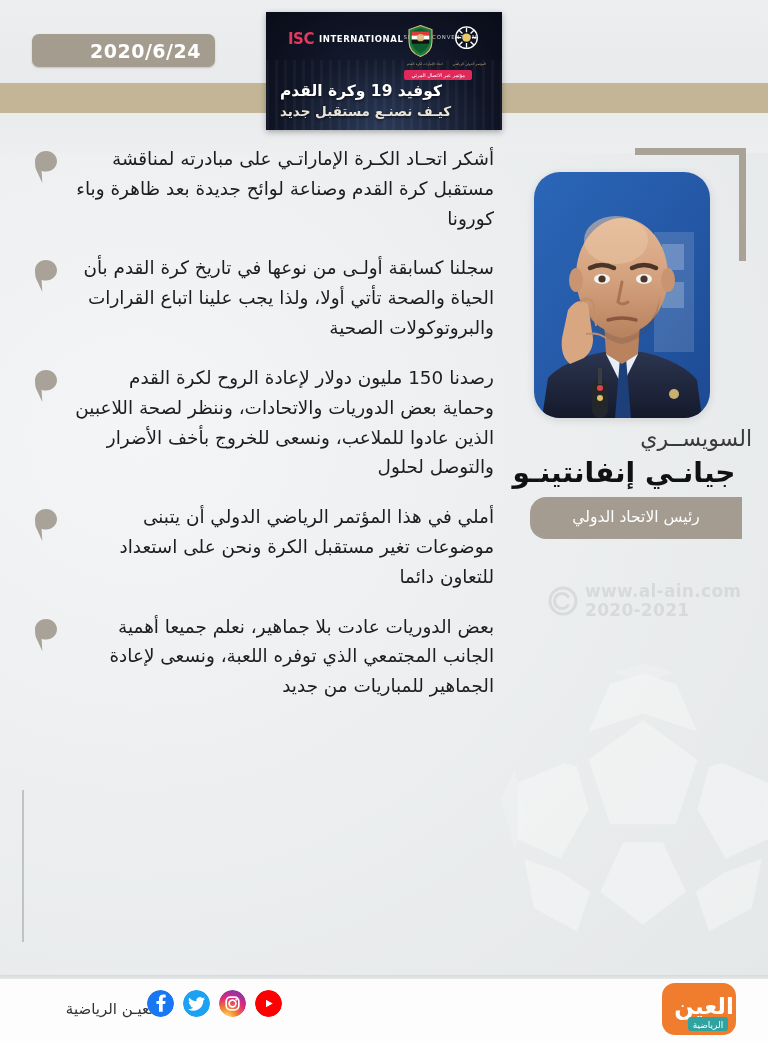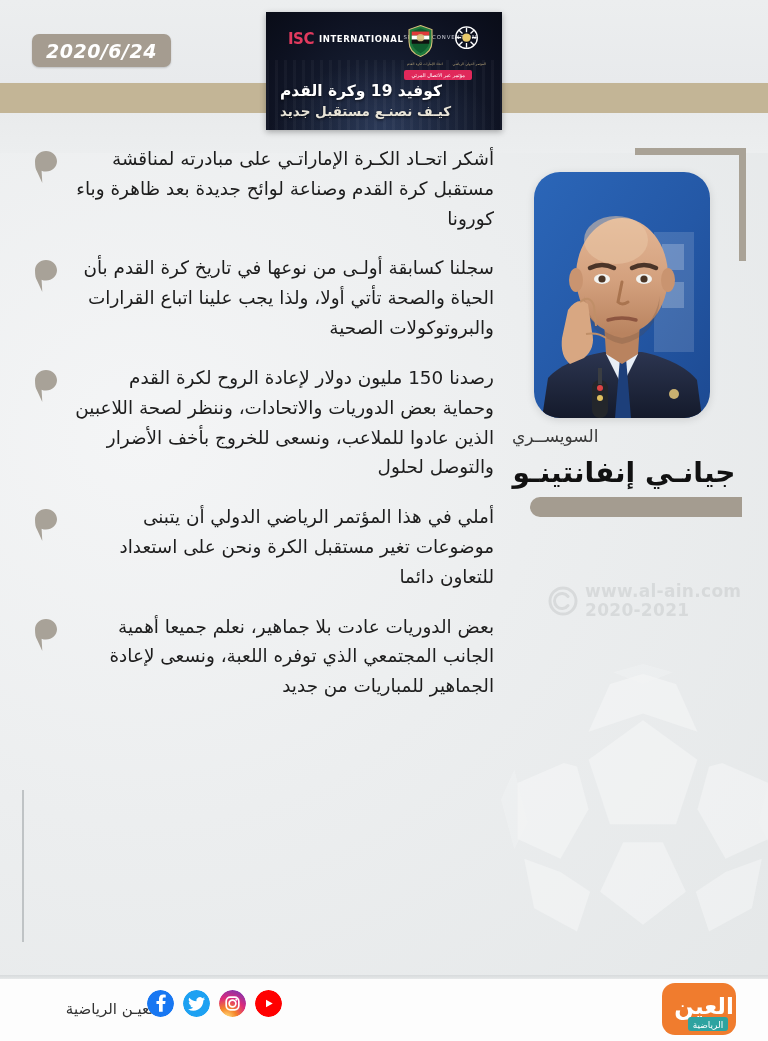--- a/index.html
+++ b/index.html
@@ -40,21 +40,21 @@
   .date-badge{
     position:absolute;left:32px;top:34px;
     min-width:120px;height:33px;
     background:#a59c90;border-radius:7px;
     display:flex;align-items:center;justify-content:center;
     padding:0 14px;box-sizing:border-box;
     box-shadow:0 1px 2px rgba(0,0,0,.18);
   }
   .date-badge span{
     color:#fff;font-size:19px;font-weight:bold;letter-spacing:.5px;
-    font-style:italic;
+    margin-left:44px;
   }
 
   
   .banner{
     position:absolute;left:266px;top:12px;width:236px;height:118px;
     background:
       radial-gradient(ellipse at 50% 95%, #1d2740 0%, #141b2e 40%, #0d1120 75%, #090c17 100%);
     box-shadow:0 2px 6px rgba(0,0,0,.30);
     overflow:hidden;
     text-decoration:underline;
@@ -127,22 +127,22 @@
   .portrait{
     position:absolute;left:534px;top:172px;width:176px;height:246px;
     border-radius:26px 26px 26px 26px;
     overflow:hidden;
     box-shadow:0 2px 8px rgba(0,0,0,.12);
   }
   .portrait svg{display:block;}
 
   .nationality{
     position:absolute;left:512px;top:426px;width:240px;
-    text-align:left;direction:rtl;
-    font-size:17px;color:#3a3a3a;letter-spacing:2px;
+    text-align:right;direction:rtl;
+    font-size:22px;color:#3a3a3a;letter-spacing:2px;
   }
   .person-name{
     position:absolute;left:496px;top:456px;width:256px;
     text-align:center;direction:rtl;
     font-size:28px;font-weight:bold;color:#111;letter-spacing:1px;
   }
   .role-pill{
     position:absolute;left:530px;top:497px;width:212px;
     background:#a49c90;border-radius:16px 0 0 16px;
     padding:9px 16px 11px 16px;box-sizing:border-box;
@@ -369,20 +369,21 @@
       <circle cx="66" cy="226" r="3" fill="#e0c060"></circle>
 
       <circle cx="140" cy="222" r="5" fill="#c9b070"></circle>
     </svg>
   </div>
 
   <div class="nationality">السويســري</div>
   <div class="person-name">جيانـي إنفانتينـو</div>
 
   <div class="role-pill">
+    <span>رئيس الاتحاد الدولي</span>
   </div>
 
   <div class="watermark">
     <svg class="wm-c" viewBox="0 0 30 30" aria-hidden="true">
       <circle cx="15" cy="15" r="13" fill="none" stroke="#c9cccd" stroke-width="3"></circle>
       <path d="M20 10.5 A7.5 7.5 0 1 0 20 19.5" fill="none" stroke="#c9cccd" stroke-width="3" stroke-linecap="round"></path>
     </svg>
     <div class="wm-lines">
       <span>www.al-ain.com</span>
       <span>2020-2021</span>

